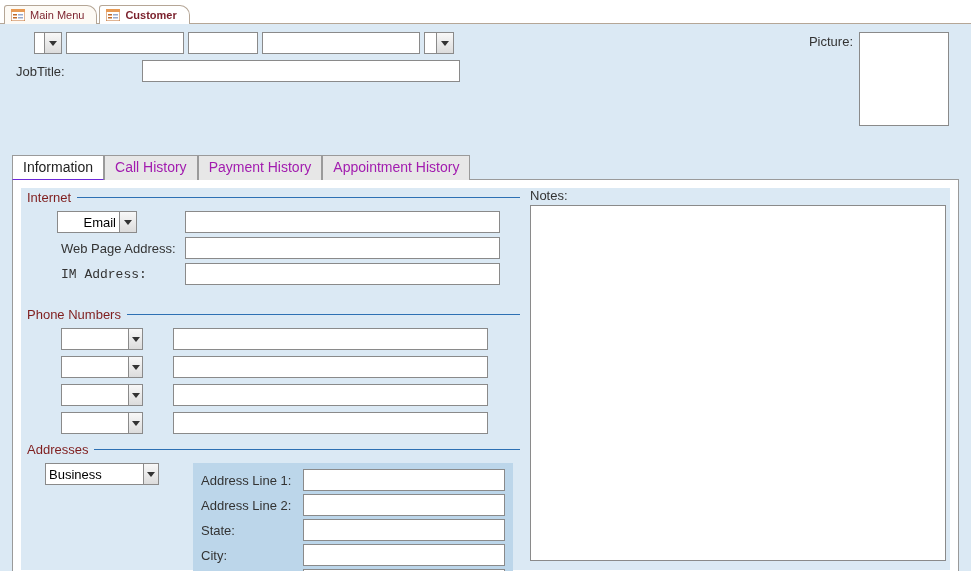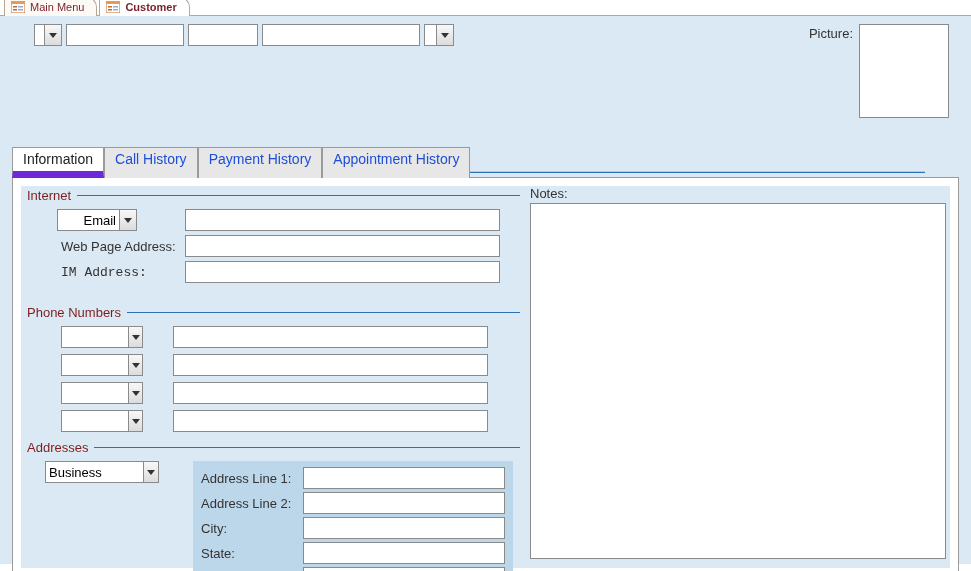--- a/index.html
+++ b/index.html
@@ -10,21 +10,21 @@
     background: #ffffff;
     color: #333;
     width: 971px;
     height: 571px;
     overflow: hidden;
   }
   .window-tabs {
     display: flex;
     align-items: flex-end;
     padding: 0 4px;
-    height: 16px;
+    height: 24px;
     background: #fff;
     border-bottom: 1px solid #b5a696;
   }
   .wtab {
     display: flex;
     align-items: center;
     gap: 5px;
     padding: 1px 12px 1px 6px;
     border: 1px solid #b5a696;
     border-bottom: none;
@@ -85,28 +85,28 @@
   .subtabs {
     margin-top: 28px;
     position: relative;
   }
   .subtab-bar { display: flex; position: relative; z-index: 2; margin-left: 0; }
   .subtab {
     padding: 3px 10px 4px 10px;
     border: 1px solid #9a9a9a;
     border-bottom: none;
     background: #e7e7e7;
-    color: #1d4ed8;
+    color: #a21caf;
     font-size: 14px;
     margin-right: 0px;
     cursor: pointer;
     position: relative;
     top: 1px;
   }
-  .subtab.active { background: #fff; color: #222; z-index: 3; border-bottom: 7px solid #6d28d9; }
+  .subtab.active { background: #fff; color: #222; z-index: 3; border-bottom: 1px solid #6d28d9; }
   .subtab-underline {
     position: absolute;
     left: 0; right: 34px;
     top: 25px;
     height: 2px;
     border-top: 1px solid #b5cde0;
     border-bottom: 1px solid #2d70b3;
   }
 
   .panel {
@@ -202,20 +202,24 @@
         <input class="textin" style="width: 118px;" value="">
         <input class="textin" style="width: 70px;" value="">
         <input class="textin" style="width: 158px;" value="">
         <span class="combo-wrap" style="width:30px">
           <input type="text" style="width: 12px;" value="">
           <span class="combo-btn">
               <span class="caret"></span>
             </span>
         </span>
       </div>
+      <div class="jobtitle-row">
+        <span class="jt-label">JobTitle:</span>
+        <input class="textin jt-input" value="" style="">
+      </div>
     </div>
     <div class="pic-area">
       <span class="pic-label">Picture:</span>
       <div class="pic-box"></div>
     </div>
   </div>
 
   <div class="subtabs">
     <div class="subtab-bar">
       <div class="subtab active">Information</div>
@@ -310,26 +314,26 @@
           <div class="addr-inner" style="margin-left:34px;">
             <div class="arow">
                 <span class="albl">Address Line 1:</span>
                 <input class="textin" style="width: 182px;" value="">
               </div>
             <div class="arow">
                 <span class="albl">Address Line 2:</span>
                 <input class="textin" style="width: 182px;" value="">
               </div>
             <div class="arow">
+                <span class="albl">State:</span>
+                <input class="textin" style="width: 108px;" value="">
+              </div>
+            <div class="arow">
                 <span class="albl">City:</span>
                 <input class="textin" style="width: 182px;" value="">
-              </div>
-            <div class="arow">
-                <span class="albl">State:</span>
-                <input class="textin" style="width: 108px;" value="">
               </div>
             <div class="arow">
                 <span class="albl">Zip:</span>
                 <input class="textin" style="width: 108px;" value="">
               </div>
           </div>
         </div>
 
       </div>
 

